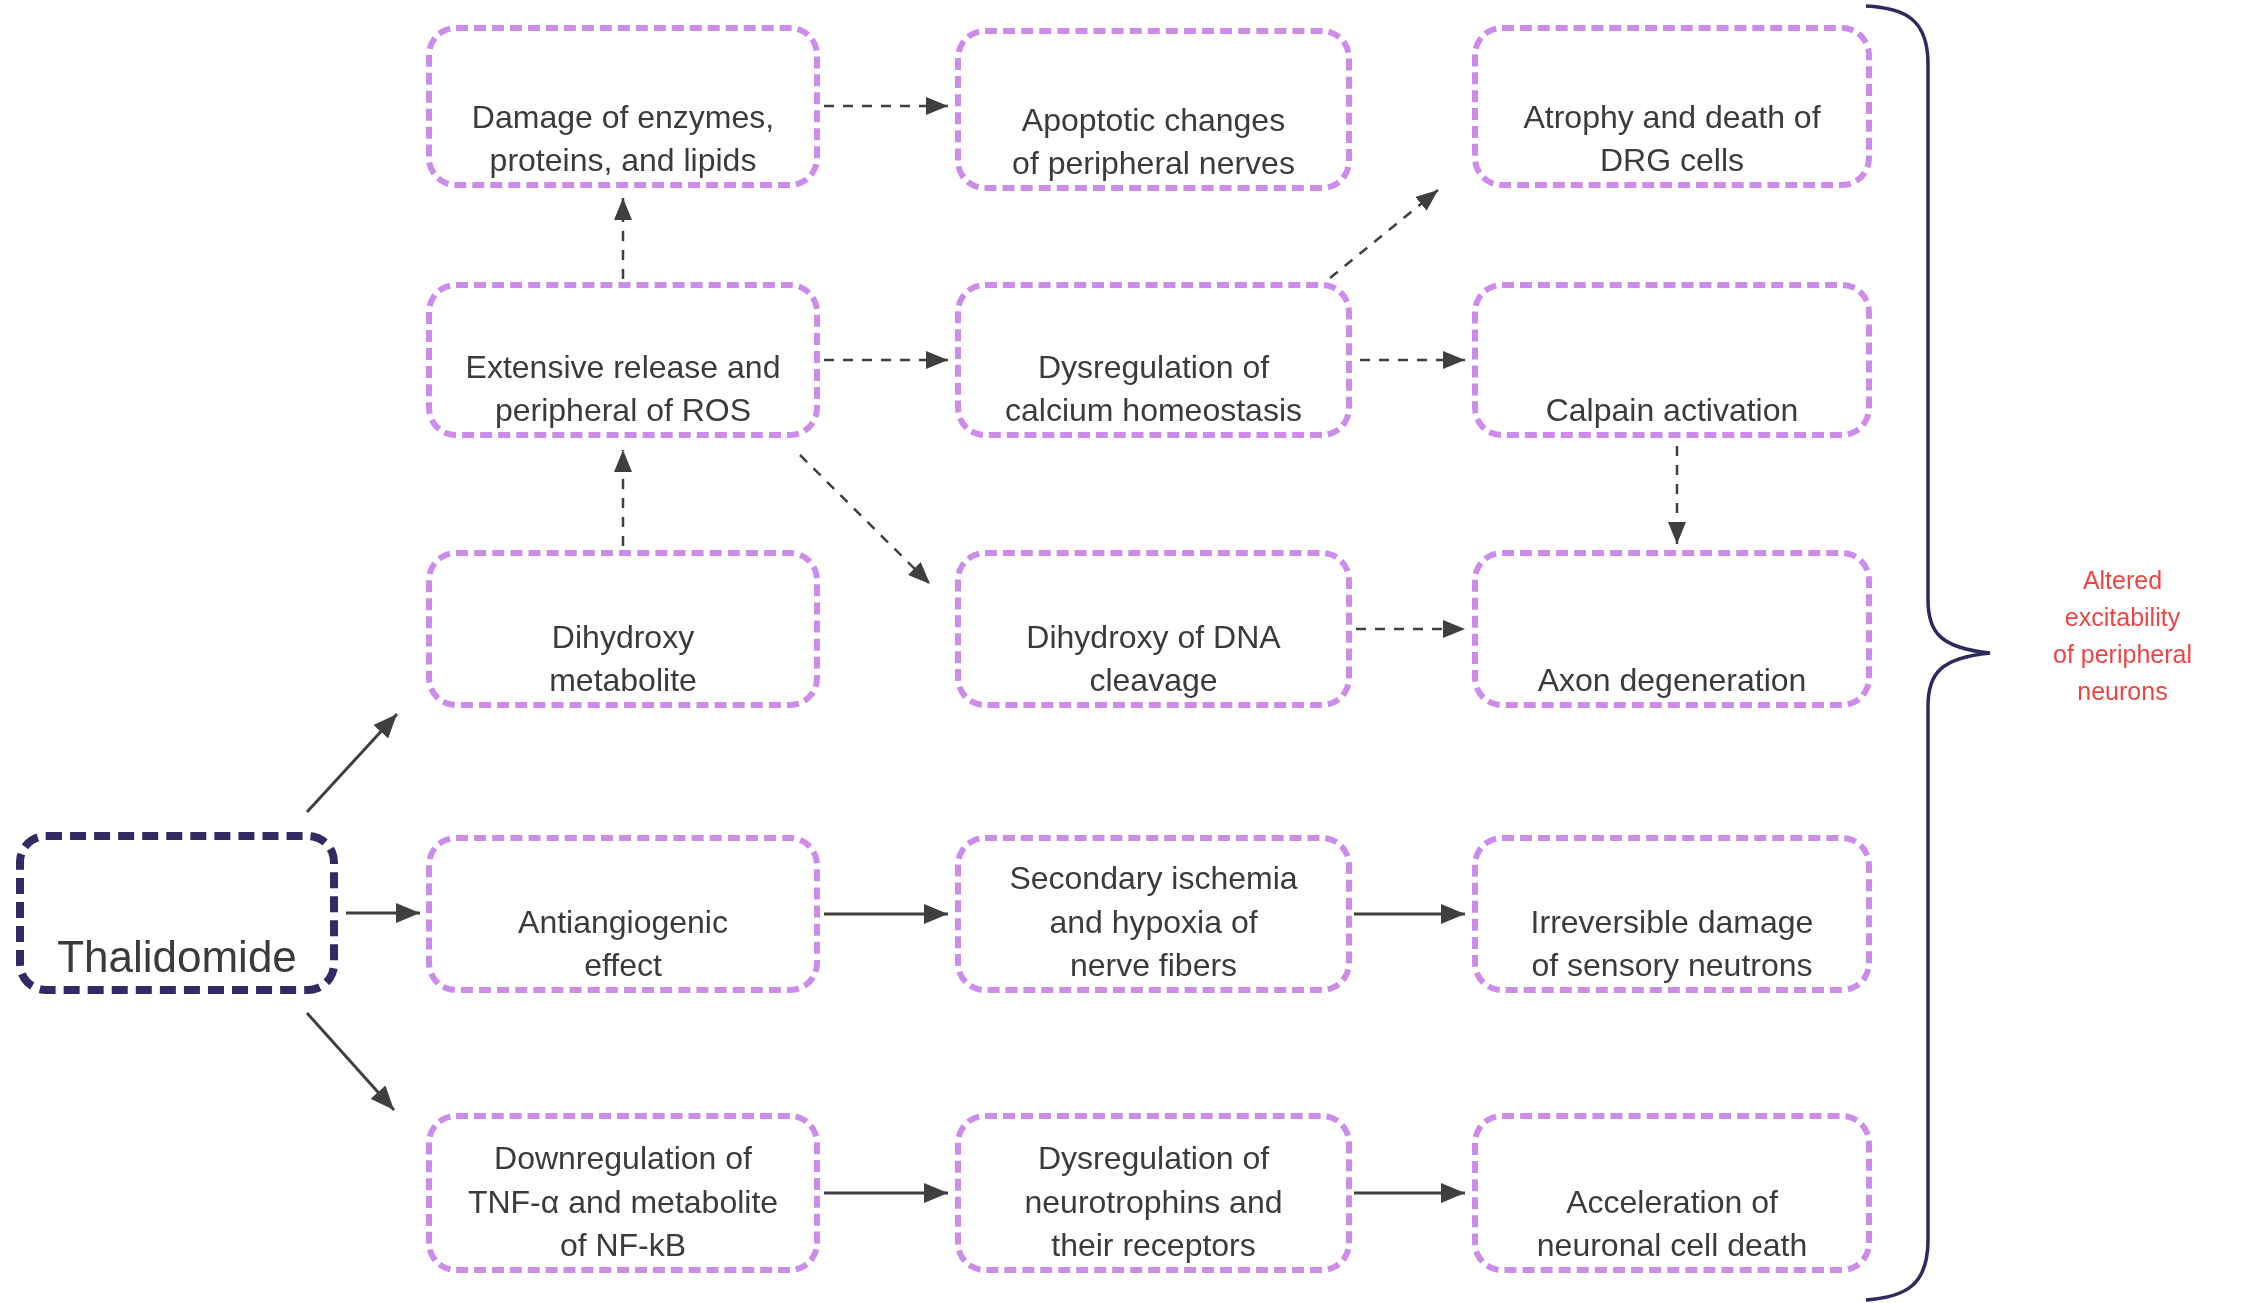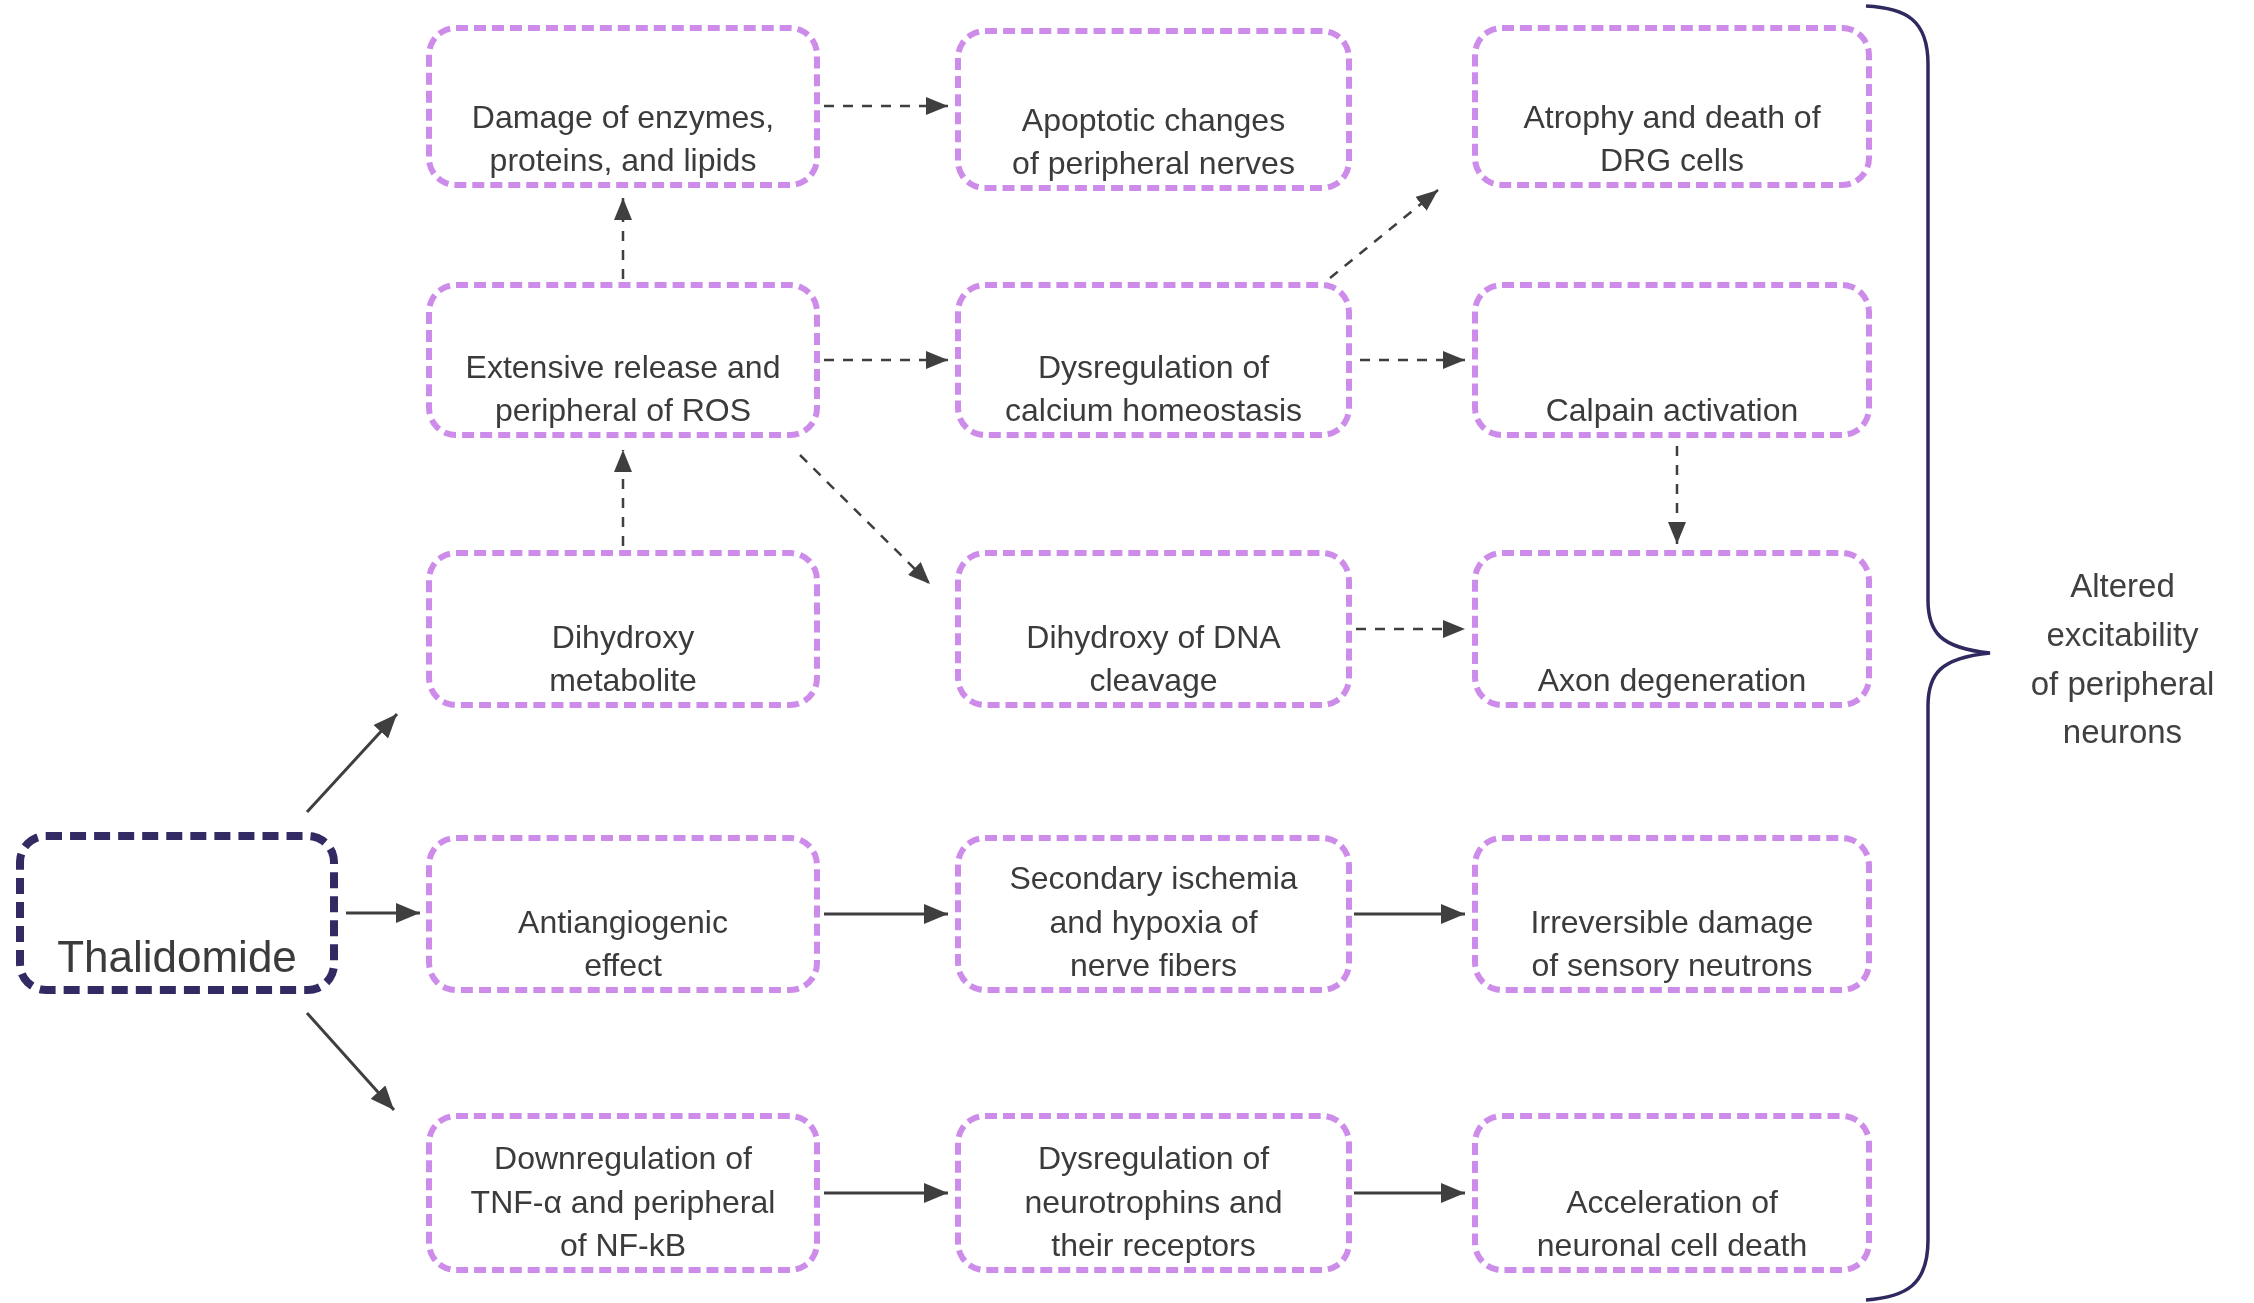--- a/index.html
+++ b/index.html
@@ -21,22 +21,22 @@
     line-height:1.35;
   }
   .node.light{border:6px dashed #cd8cea;}
   .node.root{border:8px dashed #312a63;font-size:44px;}
   .node-label{white-space:pre-line;padding:0 10px;}
   #arrows{position:absolute;left:0;top:0;width:2254px;height:1303px;}
   .outcome{
     position:absolute;
     left:1995px;top:562px;width:255px;
     text-align:center;
-    color:#404040;
-    font-size:33px;line-height:1.48;
+    color:#ef4444;
+    font-size:25px;line-height:1.48;
     white-space:pre-line;
   }
 </style>
 </head>
 <body>
 
 <div id="canvas">
 
   <svg id="arrows" viewBox="0 0 2254 1303" xmlns="http://www.w3.org/2000/svg">
     <defs>
@@ -94,21 +94,21 @@
   <div class="node light" style="left:426px;top:550px;width:394px;height:158px">
     <span class="node-label">Dihydroxy
 metabolite</span>
   </div>
   <div class="node light" style="left:426px;top:835px;width:394px;height:158px">
     <span class="node-label">Antiangiogenic
 effect</span>
   </div>
   <div class="node light" style="left:426px;top:1113px;width:394px;height:160px">
     <span class="node-label">Downregulation of
-TNF-α and peripheral
+TNF-α and metabolite
 of NF-kB</span>
   </div>
 
   <div class="node light" style="left:955px;top:28px;width:397px;height:163px">
     <span class="node-label">Apoptotic changes
 of peripheral nerves</span>
   </div>
   <div class="node light" style="left:955px;top:282px;width:397px;height:156px">
     <span class="node-label">Dysregulation of
 calcium homeostasis</span>

